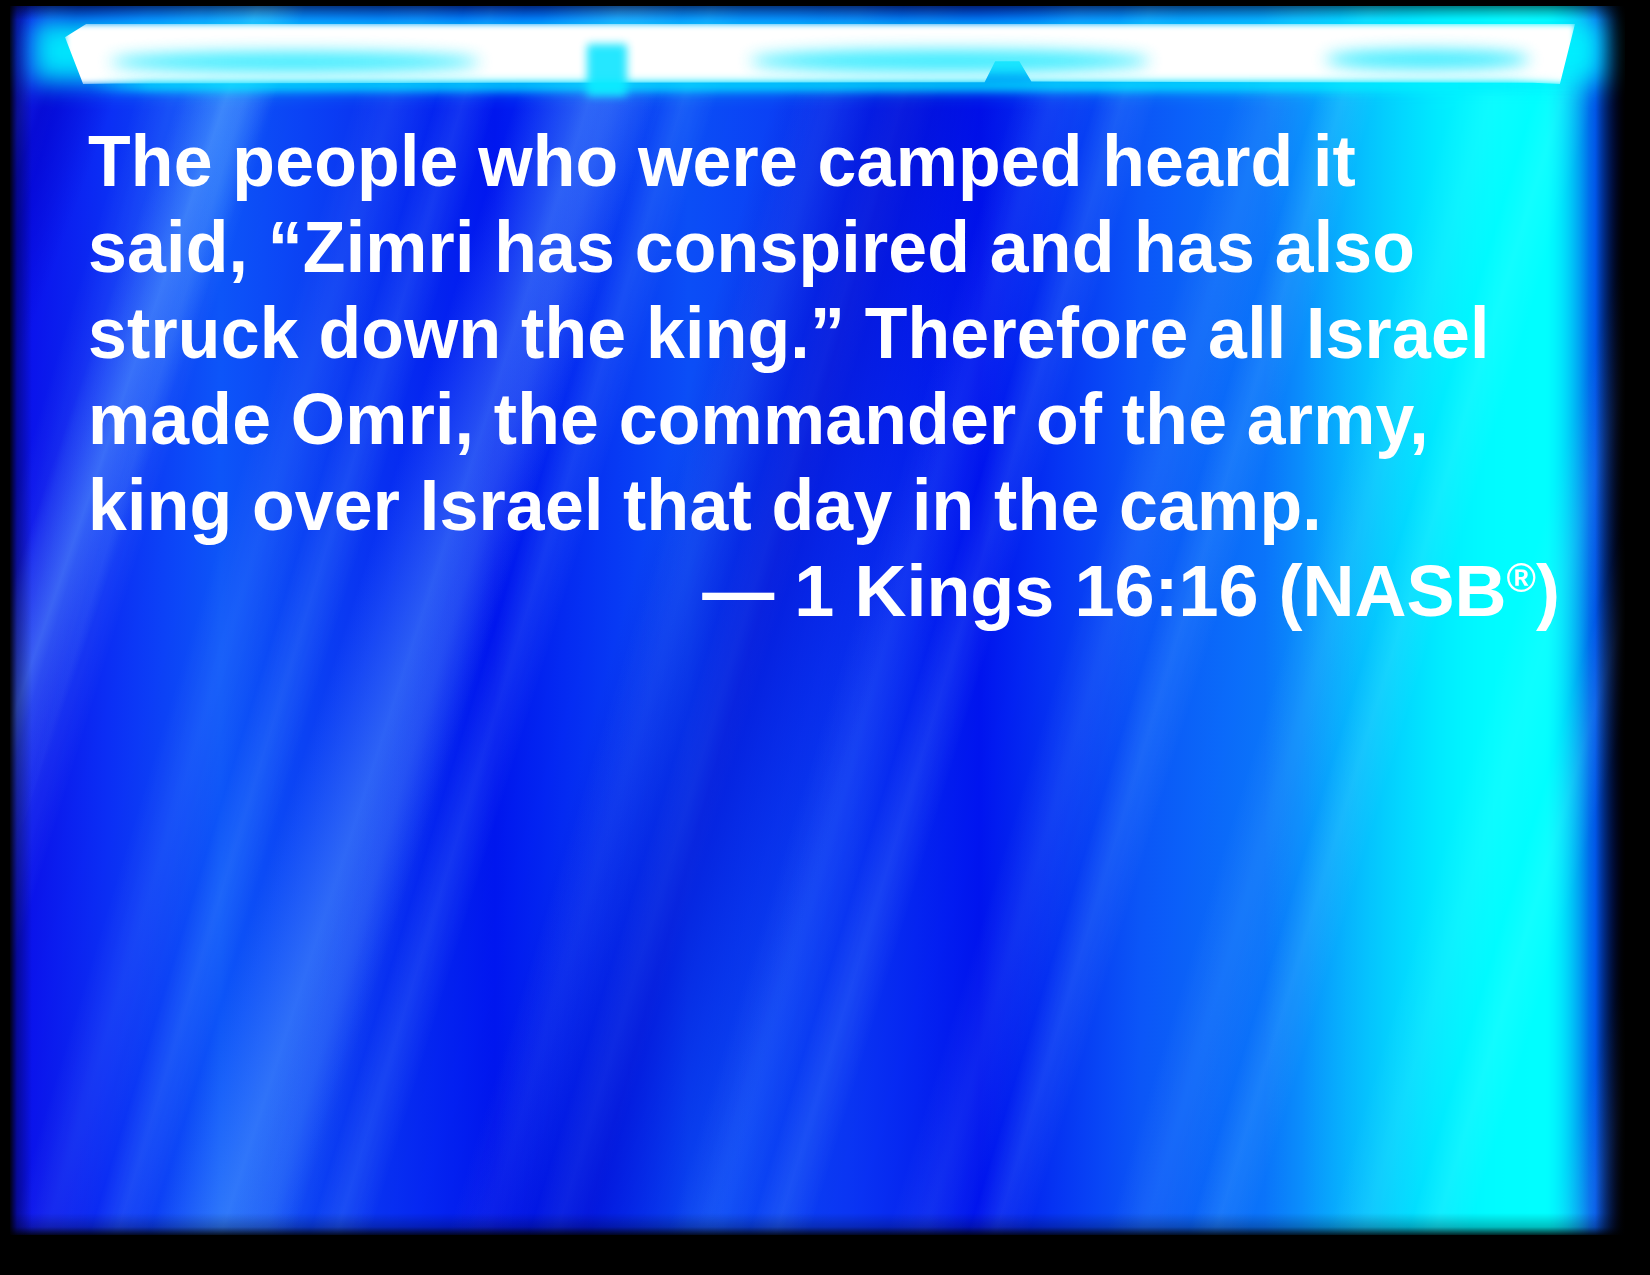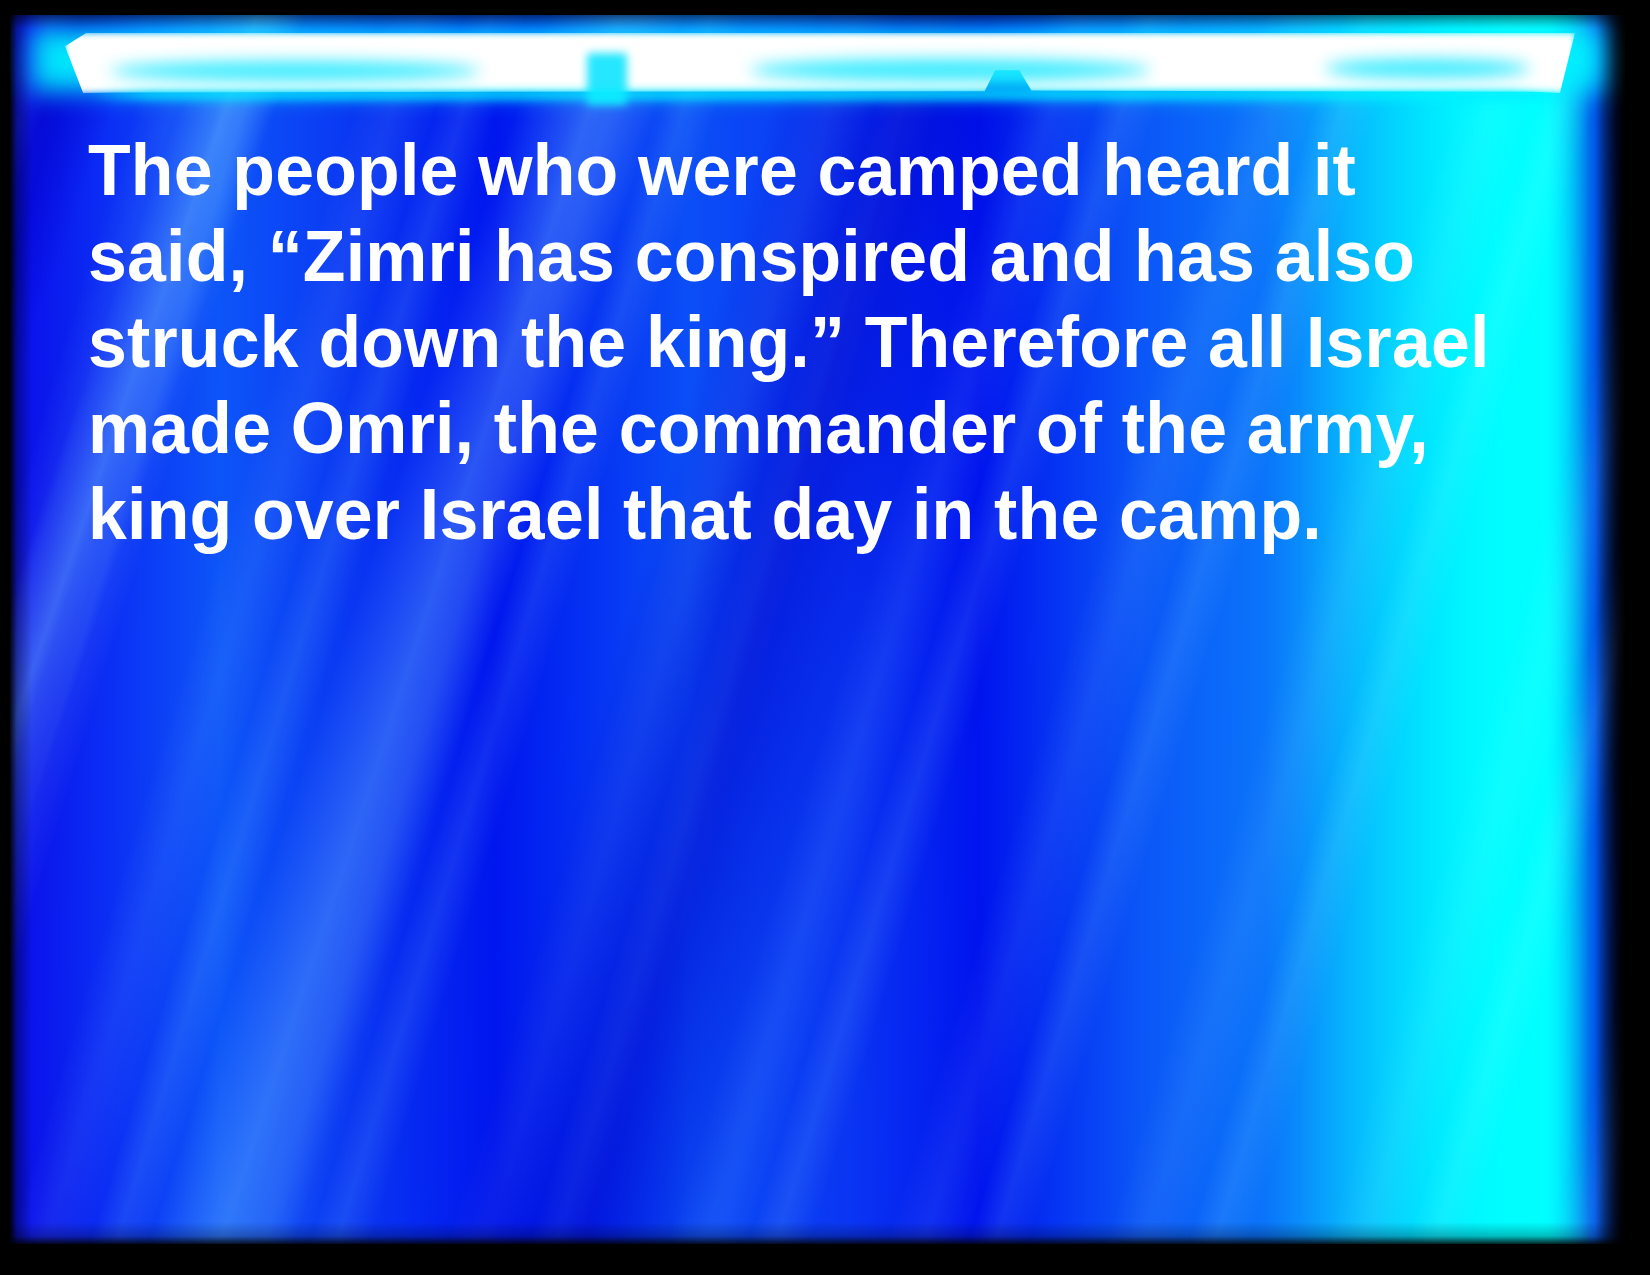--- a/index.html
+++ b/index.html
@@ -21,21 +21,21 @@
     width: 1650px;
     height: 1275px;
     background: #000000;
     overflow: hidden;
   }
 
   
   #canvas {
     position: absolute;
     left: 10px;
-    top: 15px;
+    top: 6px;
     width: 1615px;
     height: 1229px;
     overflow: hidden;
     background: #404040;
   }
 
   
   .bg-base {
     position: absolute;
     inset: 0;
@@ -262,15 +262,16 @@
     </div>
 
     <div id="verse">
       <div class="verse-line">The people who were camped heard it</div>
       <div class="verse-line">said, “Zimri has conspired and has also</div>
       <div class="verse-line">struck down the king.” Therefore all Israel</div>
       <div class="verse-line">made Omri, the commander of the army,</div>
       <div class="verse-line">king over Israel that day in the camp.</div>
     </div>
 
+    <div id="attribution"><span>— 1 Kings 16:16 (NASB</span><span class="reg-mark">®</span><span>)</span></div>
 
   </div>
 </div>
 
 </body></html>

